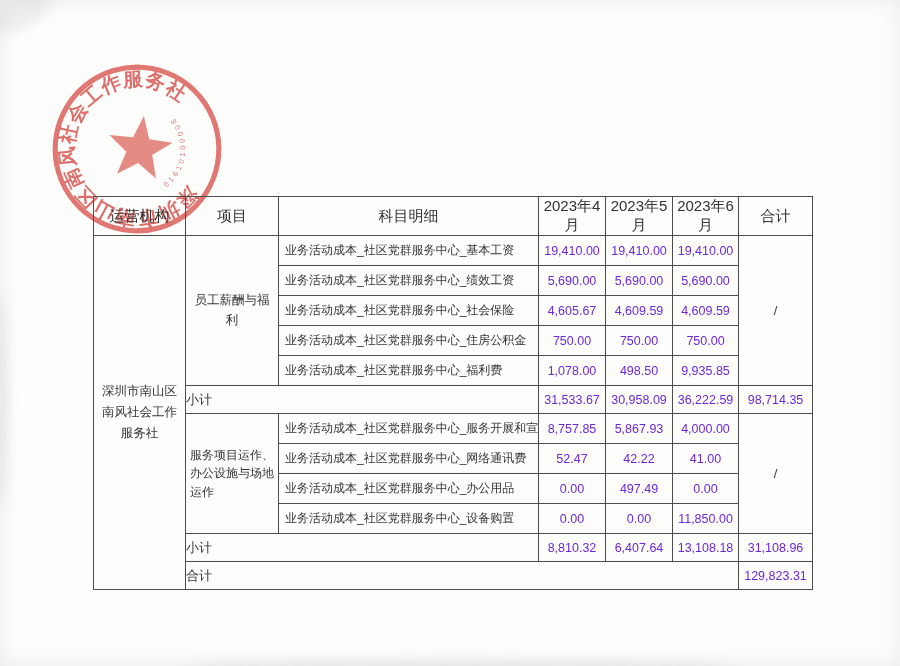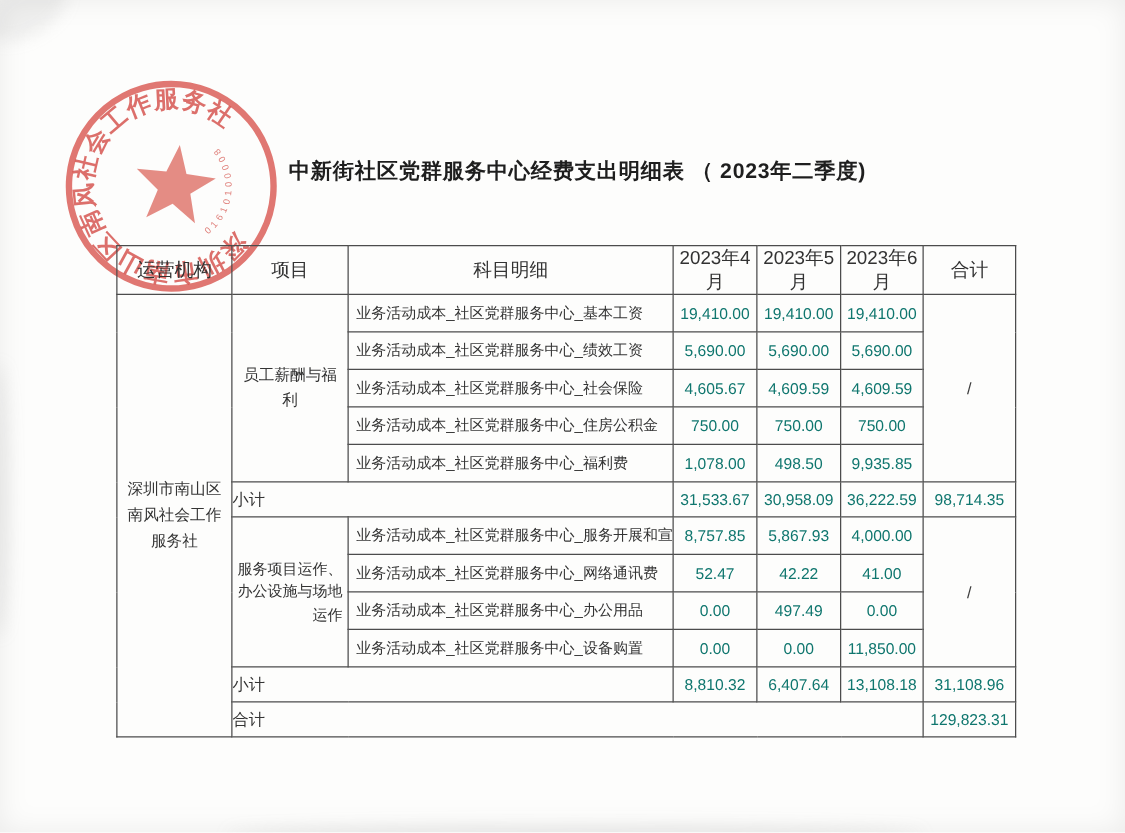--- a/index.html
+++ b/index.html
@@ -23,23 +23,23 @@
   .report{
     position:absolute;left:93px;top:196px;width:719px;
     border-collapse:collapse;table-layout:fixed;
     font-size:12.5px;color:#343434;
   }
   .report td,.report th{border:1px solid #4c4c4c;padding:0;overflow:hidden;}
   .report th{font-weight:400;text-align:center;font-size:15px;color:#323232;}
   tr.hdr{height:36px;} tr.detail{height:30px;} tr.subtotal{height:28px;} tr.grand{height:28px;}
   td.org{text-align:center;line-height:1.7;font-size:12.5px;padding:0 5px;}
   td.proj{text-align:center;font-size:12.5px;padding:16px 4px;line-height:1.55;}
-  td.proj.left{text-align:right;font-size:12px;}
+  td.proj.left{text-align:left;font-size:12px;}
   td.subj{text-align:left;font-size:12px;padding-left:6px;white-space:nowrap;}
-  td.num{text-align:center;font-size:12.5px;color:#0f766e;}
+  td.num{text-align:center;font-size:12.5px;color:#6d28d9;}
   td.lbl{font-size:13px;}
   td.slash{font-size:13px;color:#3a3a3a;}
 
   .stamp{
     position:absolute;left:44px;top:56px;width:186px;height:186px;
     mix-blend-mode:multiply;opacity:.93;pointer-events:none;
   }
   .stamp .ring-text{font-family:"Liberation Sans","DejaVu Sans",sans-serif;font-size:21px;font-weight:600;
     fill:#d6504a;fill-opacity:.88;letter-spacing:1px;}
   .stamp .serial-text{font-size:8px;fill:#d6504a;fill-opacity:.8;letter-spacing:3px;}
@@ -63,21 +63,20 @@
       <text class="ring-text">
         <textPath href="#ringPath" startOffset="0" textLength="330">深圳市南山区南风社会工作服务社</textPath>
       </text>
       <text class="serial-text">
         <textPath href="#serialPath" startOffset="4" textLength="86">01610100008</textPath>
       </text>
       <polygon transform="rotate(20 100 103)" points="100,67 108.7,91 134.2,91.9 114.1,107.6 121.2,132.1 100,117.8 78.8,132.1 85.9,107.6 65.8,91.9 91.3,91" fill="#dc6159" fill-opacity="0.78"></polygon>
     </g>
   </svg>
 
-  <h1 class="title">中新街社区党群服务中心经费支出明细表 （ 2023年二季度)</h1>
 
   <table class="report">
     <colgroup>
       <col style="width:92px">
         <col style="width:93px">
         <col style="width:260px">
       <col style="width:67px">
         <col style="width:67px">
         <col style="width:66px">
         <col style="width:74px">

